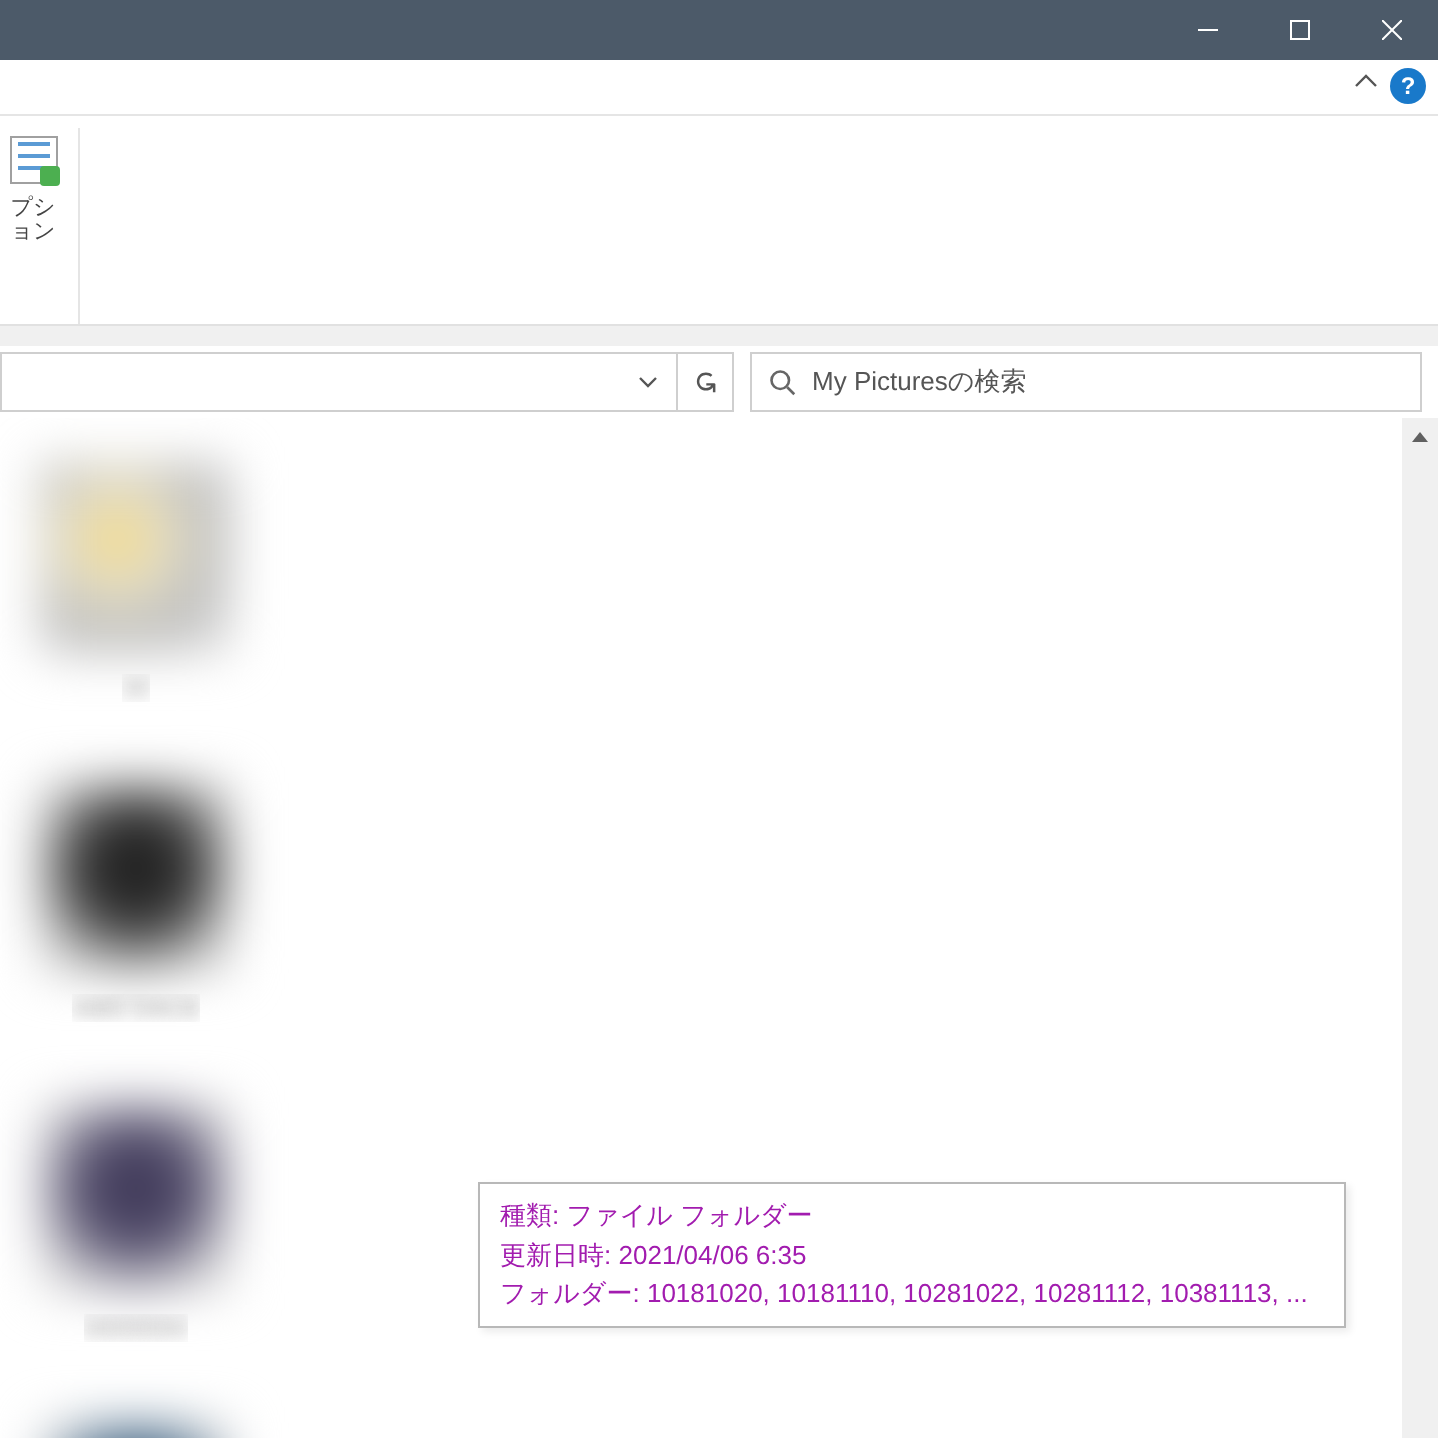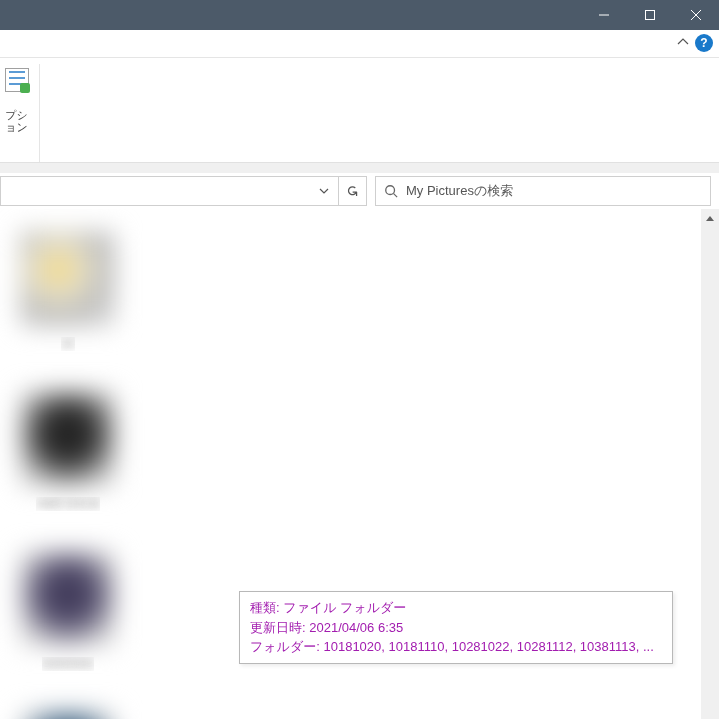--- a/index.html
+++ b/index.html
@@ -11,21 +11,21 @@
 
   .menubar-strip { height: 28px; background: #fff; border-bottom: 1px solid #e5e5e5; position: relative; }
   .ribbon-collapse { position: absolute; right: 30px; top: 4px; color: #666; }
   .help-icon { position: absolute; right: 6px; top: 4px; width: 18px; height: 18px; border-radius: 50%; background: #1979ca; color: #fff; display: flex; align-items: center; justify-content: center; font-size: 12px; font-weight: bold; }
 
   .ribbon { height: 105px; background: #fff; border-bottom: 1px solid #e1e1e1; display: flex; padding-top: 6px;}
   .ribbon-group { border-right: 1px solid #e5e5e5; padding: 0 6px 2px 0; display: flex; flex-direction: column; align-items: center; justify-content: flex-start; width: 40px; }
   .ribbon-icon { width: 24px; height: 24px; border: 1px solid #a0a0a0; background: #fff; position: relative; display: flex; flex-direction: column; margin-top: 4px;}
   .ribbon-icon .line { height: 2px; background: #5b9bd5; margin: 2px 3px; }
   .ribbon-icon .check { position: absolute; right: -2px; bottom: -2px; width: 10px; height: 10px; background: #4caf50; border-radius: 2px; }
-  .ribbon-label { font-size: 11px; color: #444; margin-top: 17px; text-align: center; line-height: 1.1; }
+  .ribbon-label { font-size: 11px; color: #444; margin-top: 6px; text-align: center; line-height: 1.1; }
 
   .ribbon-separator { height: 10px; background:#f0f0f0;}
 
   .addressbar-row { height: 36px; display: flex; align-items: stretch; padding: 3px 8px 3px 0; gap: 8px; background: #fff;}
   .address-field { flex: 1; border: 1px solid #cfcfcf; display: flex; align-items: center; justify-content: flex-end; min-width: 0; }
   .addr-btn { width: 28px; height: 100%; display: flex; align-items: center; justify-content: center; color: #555; font-size: 12px;}
   .addr-btn.dropdown { border: none;}
   .addr-btn.refresh { border-left: 1px solid #cfcfcf;}
   .refresh-glyph { display:inline-block; transform: rotate(90deg) scaleX(-1); font-size: 15px;}
   .search-box { width: 336px; border: 1px solid #cfcfcf; display: flex; align-items: center; padding: 0 8px; gap: 8px; }

